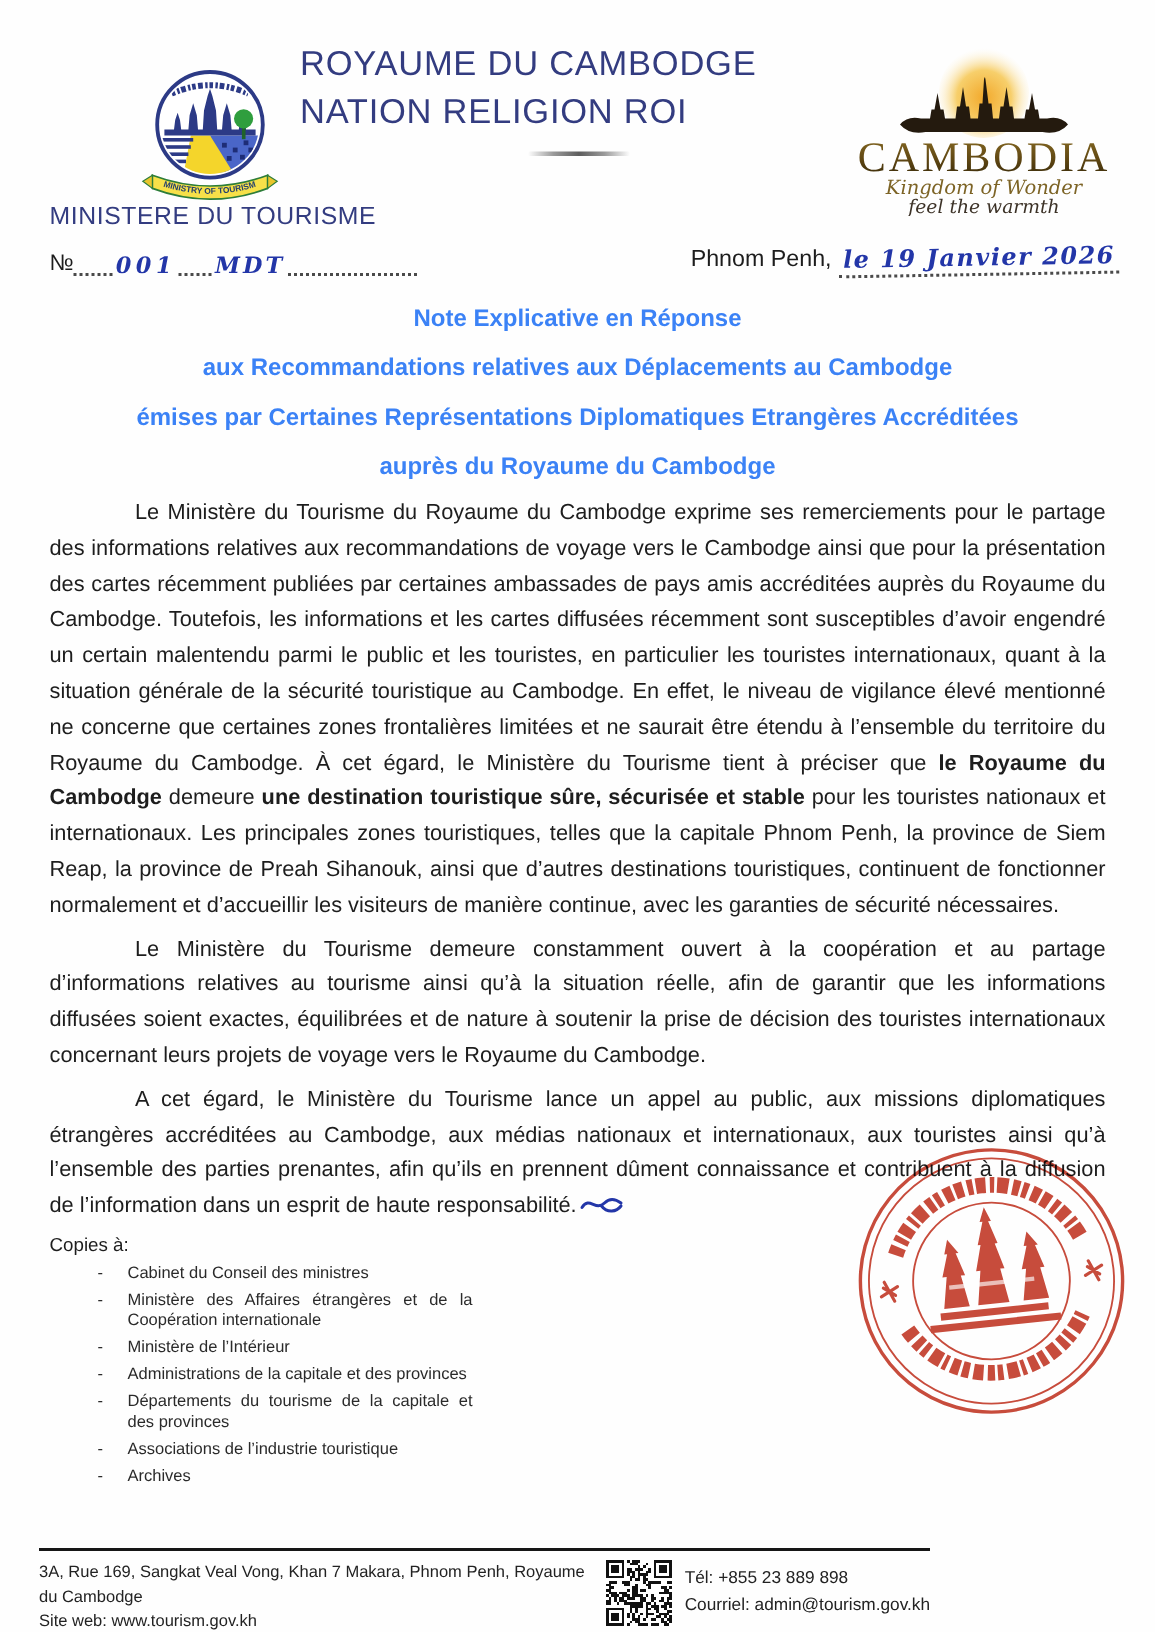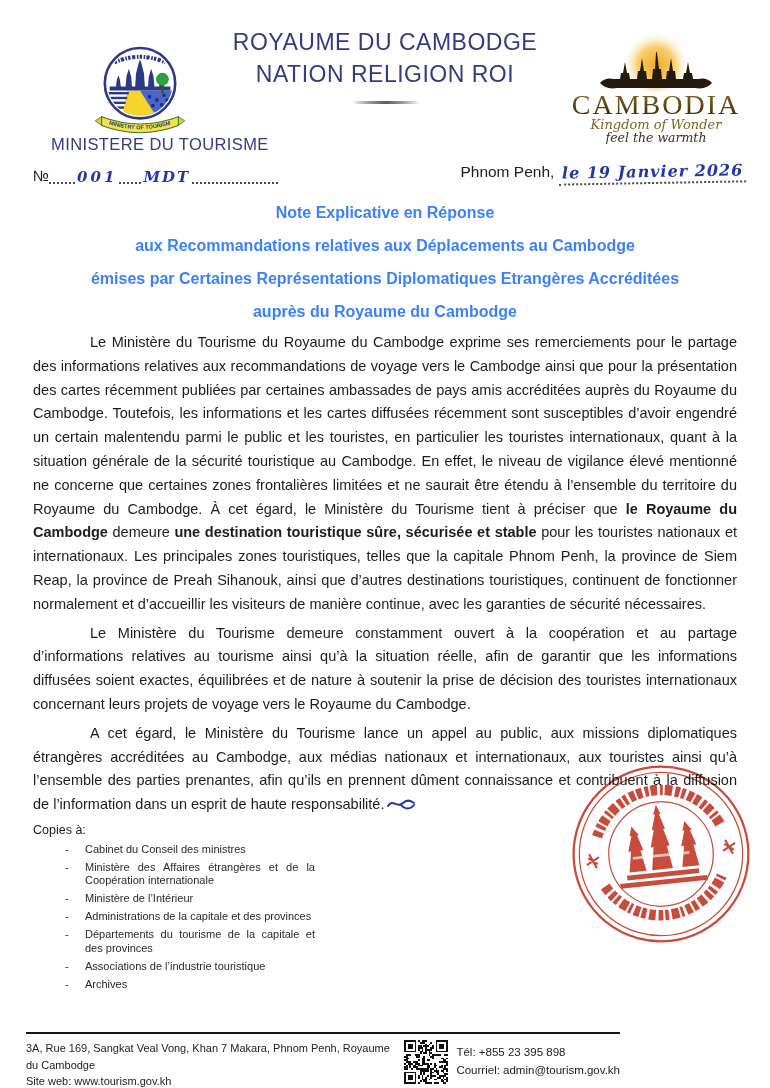--- a/index.html
+++ b/index.html
@@ -1,27 +1,27 @@
 <!DOCTYPE html>
 <html><head>
 <meta charset="utf-8">
 <style>
   html,body{margin:0;padding:0;background:#e8e8e8;}
   .page{position:relative;width:770px;height:1088px;background:#fefefe;margin:0 auto;
         font-family:"Liberation Sans",sans-serif;color:#1d1d1d;overflow:hidden;}
   
   .header{position:relative;height:194px;}
   .seal{position:absolute;left:92px;top:40px;}
-  .kingdom{position:absolute;left:200px;top:26px;width:370px;text-align:center;color:#333c80;}
+  .kingdom{position:absolute;left:200px;top:26px;width:370px;text-align:left;color:#333c80;}
   .kingdom .l1,.kingdom .l2{font-size:23px;letter-spacing:.5px;line-height:32px;}
   .orn-divider{position:absolute;left:352px;top:101px;width:68px;height:3px;
       background:linear-gradient(to right,rgba(120,120,120,0),#9a9a9a 25%,#5d5d5d 50%,#9a9a9a 75%,rgba(120,120,120,0));
       border-radius:2px;}
   .cambodia-logo{position:absolute;left:560px;top:28px;}
-  .ministry-name{position:absolute;left:33px;top:135px;font-size:16.5px;color:#333c80;letter-spacing:.4px;margin-left:18px;}
+  .ministry-name{position:absolute;left:33px;top:135px;font-size:16.5px;color:#333c80;letter-spacing:.4px;}
   .ref-row{position:absolute;left:33px;top:167px;font-size:15px;display:flex;align-items:flex-end;}
   .dotline{display:inline-block;border-bottom:2px dotted #4a4a4a;height:15px;}
   .hand{font-family:"DejaVu Serif",serif;font-style:italic;font-weight:bold;color:#2336a8;}
   .ref-num{font-size:15px;letter-spacing:3px;margin:0 2px -2px 2px;}
   .ref-code{font-size:15px;letter-spacing:2px;margin:0 2px -2px 2px;}
   .place-date{position:absolute;right:24px;top:162px;font-size:15.5px;white-space:nowrap;}
   .hand-date{font-size:16px;border-bottom:2px dotted #4a4a4a;padding:0 3px 1px 3px;letter-spacing:1px;display:inline-block;transform:rotate(-1deg);}
   
   .title{margin:2px 33px 3px;text-align:center;font-weight:bold;font-size:16px;line-height:33px;color:#3b82f6;}
   
@@ -209,20 +209,20 @@
           <g fill="#111111">
             <path d="M0 0h7v7h-7z M18 0h7v7h-7z M0 18h7v7h-7z" fill="#111111"></path>
             <path d="M1 1h5v5h-5z M19 1h5v5h-5z M1 19h5v5h-5z" fill="#ffffff"></path>
             <path d="M2 2h3v3h-3z M20 2h3v3h-3z M2 20h3v3h-3z" fill="#111111"></path>
             <g id="qr-modules">
                 <path d="M8 0h1v1h-1zM10 0h1v1h-1zM11 0h1v1h-1zM12 0h1v1h-1zM9 1h1v1h-1zM10 1h1v1h-1zM11 1h1v1h-1zM15 1h1v1h-1zM12 2h1v1h-1zM14 2h1v1h-1zM8 3h1v1h-1zM9 3h1v1h-1zM11 3h1v1h-1zM12 3h1v1h-1zM13 3h1v1h-1zM16 3h1v1h-1zM8 4h1v1h-1zM9 4h1v1h-1zM10 4h1v1h-1zM12 4h1v1h-1zM15 4h1v1h-1zM16 4h1v1h-1zM8 5h1v1h-1zM10 5h1v1h-1zM12 5h1v1h-1zM13 5h1v1h-1zM14 5h1v1h-1zM15 5h1v1h-1zM9 6h1v1h-1zM10 6h1v1h-1zM12 6h1v1h-1zM14 6h1v1h-1zM9 7h1v1h-1zM11 7h1v1h-1zM12 7h1v1h-1zM14 7h1v1h-1zM15 7h1v1h-1zM1 8h1v1h-1zM2 8h1v1h-1zM3 8h1v1h-1zM6 8h1v1h-1zM7 8h1v1h-1zM8 8h1v1h-1zM14 8h1v1h-1zM16 8h1v1h-1zM17 8h1v1h-1zM18 8h1v1h-1zM19 8h1v1h-1zM20 8h1v1h-1zM23 8h1v1h-1zM24 8h1v1h-1zM0 9h1v1h-1zM1 9h1v1h-1zM7 9h1v1h-1zM8 9h1v1h-1zM11 9h1v1h-1zM15 9h1v1h-1zM16 9h1v1h-1zM1 10h1v1h-1zM2 10h1v1h-1zM10 10h1v1h-1zM11 10h1v1h-1zM16 10h1v1h-1zM21 10h1v1h-1zM22 10h1v1h-1zM24 10h1v1h-1zM0 11h1v1h-1zM1 11h1v1h-1zM8 11h1v1h-1zM10 11h1v1h-1zM11 11h1v1h-1zM13 11h1v1h-1zM14 11h1v1h-1zM22 11h1v1h-1zM23 11h1v1h-1zM1 12h1v1h-1zM2 12h1v1h-1zM3 12h1v1h-1zM5 12h1v1h-1zM6 12h1v1h-1zM7 12h1v1h-1zM10 12h1v1h-1zM11 12h1v1h-1zM20 12h1v1h-1zM21 12h1v1h-1zM22 12h1v1h-1zM23 12h1v1h-1zM24 12h1v1h-1zM0 13h1v1h-1zM2 13h1v1h-1zM3 13h1v1h-1zM4 13h1v1h-1zM6 13h1v1h-1zM7 13h1v1h-1zM8 13h1v1h-1zM10 13h1v1h-1zM11 13h1v1h-1zM12 13h1v1h-1zM13 13h1v1h-1zM15 13h1v1h-1zM17 13h1v1h-1zM24 13h1v1h-1zM1 14h1v1h-1zM3 14h1v1h-1zM5 14h1v1h-1zM6 14h1v1h-1zM8 14h1v1h-1zM9 14h1v1h-1zM10 14h1v1h-1zM13 14h1v1h-1zM14 14h1v1h-1zM17 14h1v1h-1zM18 14h1v1h-1zM21 14h1v1h-1zM23 14h1v1h-1zM24 14h1v1h-1zM0 15h1v1h-1zM1 15h1v1h-1zM3 15h1v1h-1zM5 15h1v1h-1zM6 15h1v1h-1zM7 15h1v1h-1zM13 15h1v1h-1zM14 15h1v1h-1zM17 15h1v1h-1zM20 15h1v1h-1zM21 15h1v1h-1zM23 15h1v1h-1zM0 16h1v1h-1zM1 16h1v1h-1zM4 16h1v1h-1zM7 16h1v1h-1zM8 16h1v1h-1zM9 16h1v1h-1zM10 16h1v1h-1zM11 16h1v1h-1zM12 16h1v1h-1zM13 16h1v1h-1zM15 16h1v1h-1zM16 16h1v1h-1zM18 16h1v1h-1zM22 16h1v1h-1zM23 16h1v1h-1zM24 16h1v1h-1zM9 17h1v1h-1zM10 17h1v1h-1zM11 17h1v1h-1zM12 17h1v1h-1zM13 17h1v1h-1zM15 17h1v1h-1zM17 17h1v1h-1zM18 17h1v1h-1zM19 17h1v1h-1zM21 17h1v1h-1zM22 17h1v1h-1zM24 17h1v1h-1zM9 18h1v1h-1zM11 18h1v1h-1zM15 18h1v1h-1zM16 18h1v1h-1zM18 18h1v1h-1zM19 18h1v1h-1zM22 18h1v1h-1zM9 19h1v1h-1zM11 19h1v1h-1zM15 19h1v1h-1zM19 19h1v1h-1zM23 19h1v1h-1zM24 19h1v1h-1zM8 20h1v1h-1zM10 20h1v1h-1zM13 20h1v1h-1zM15 20h1v1h-1zM16 20h1v1h-1zM17 20h1v1h-1zM20 20h1v1h-1zM21 20h1v1h-1zM22 20h1v1h-1zM23 20h1v1h-1zM8 21h1v1h-1zM10 21h1v1h-1zM12 21h1v1h-1zM15 21h1v1h-1zM19 21h1v1h-1zM20 21h1v1h-1zM22 21h1v1h-1zM24 21h1v1h-1zM10 22h1v1h-1zM11 22h1v1h-1zM12 22h1v1h-1zM14 22h1v1h-1zM17 22h1v1h-1zM18 22h1v1h-1zM21 22h1v1h-1zM23 22h1v1h-1zM24 22h1v1h-1zM9 23h1v1h-1zM11 23h1v1h-1zM12 23h1v1h-1zM21 23h1v1h-1zM22 23h1v1h-1zM24 23h1v1h-1zM8 24h1v1h-1zM12 24h1v1h-1zM13 24h1v1h-1zM14 24h1v1h-1zM15 24h1v1h-1zM17 24h1v1h-1zM18 24h1v1h-1zM19 24h1v1h-1zM22 24h1v1h-1zM23 24h1v1h-1z" fill="#111111"></path>
               </g>
           </g>
         </svg>
         <div class="footer-contact">
-          <div>Tél: +855 23 395 898</div>
+          <div>Tél: +855 23 889 898</div>
           <div>Courriel: admin@tourism.gov.kh</div>
         </div>
       </div>
     </div>
   </div>
 
 </div>
 
 </body></html>

